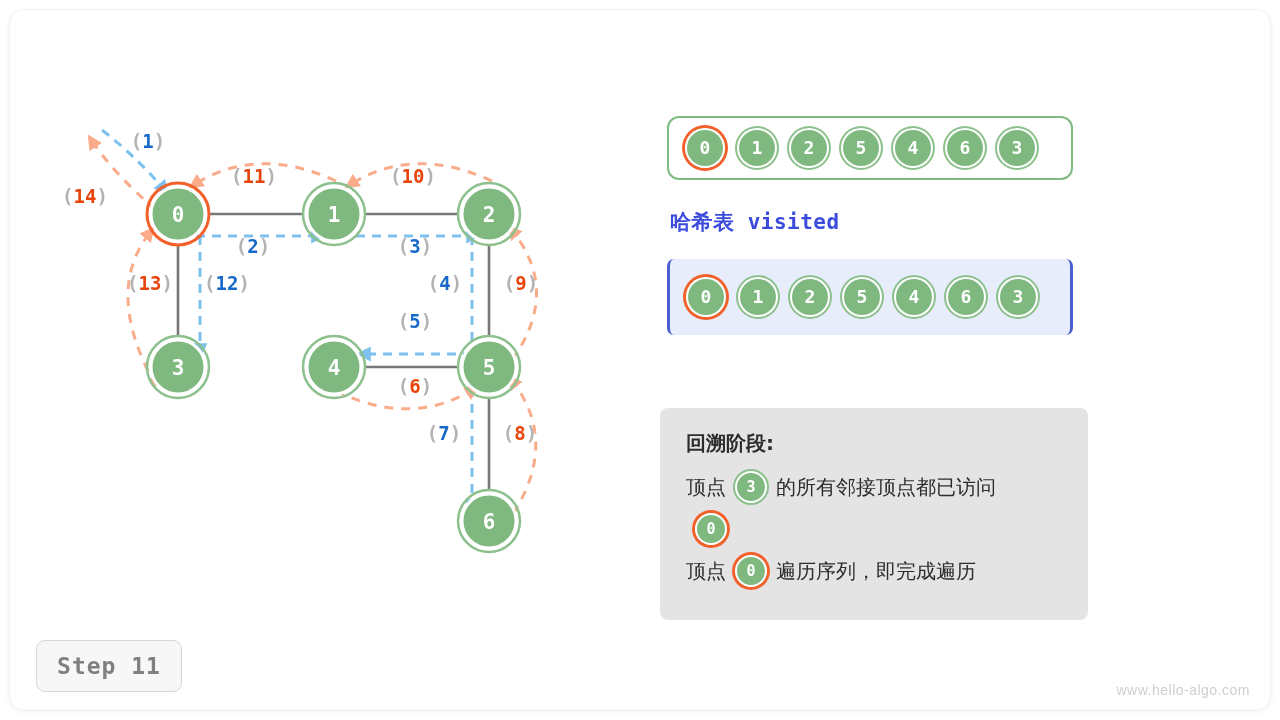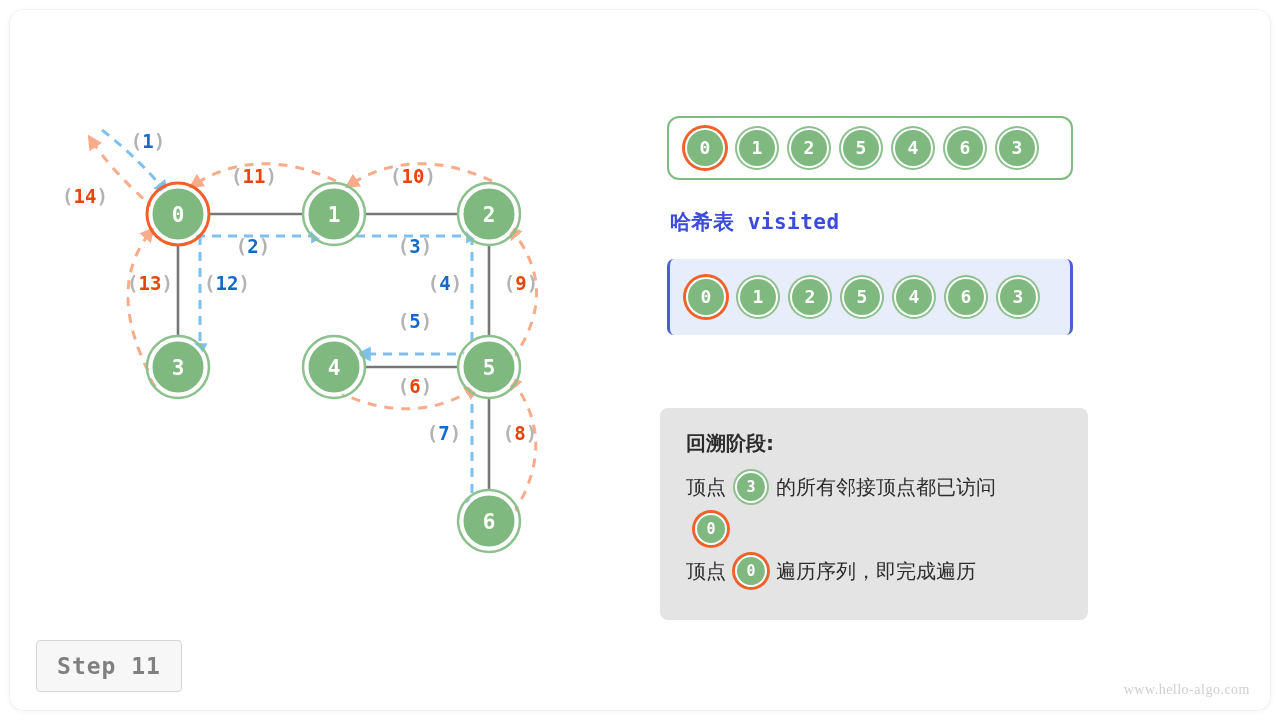--- a/index.html
+++ b/index.html
@@ -154,39 +154,39 @@
   }
 
   
   #step-badge {
     position: absolute;
     left: 36px;
     top: 640px;
     width: 146px;
     height: 52px;
     border: 1.5px solid #d6d6d6;
-    border-radius: 4px;
+    border-radius: 9px;
     background: #f7f7f7;
     display: flex;
     align-items: center;
     justify-content: center;
     font-family: "DejaVu Sans Mono", "Liberation Mono", monospace;
     font-size: 23px;
     font-weight: bold;
     color: #808080;
     letter-spacing: 1px;
     box-sizing: border-box;
   }
 
   
   #watermark {
     position: absolute;
     right: 30px;
     bottom: 22px;
-    font-family: Liberation Serif, serif;
+    font-family: Liberation Sans, sans-serif;
     font-size: 14px;
     color: #cfcfcf;
     letter-spacing: 0.5px;
   }
 
   
   .lbl { font-family: "DejaVu Sans Mono", "Liberation Mono", monospace; font-size: 19px; font-weight: bold; }
   .paren { fill: #b3b3b3; }
   .num-blue { fill: #1769c9; }
   .num-orange { fill: #e8450c; }

